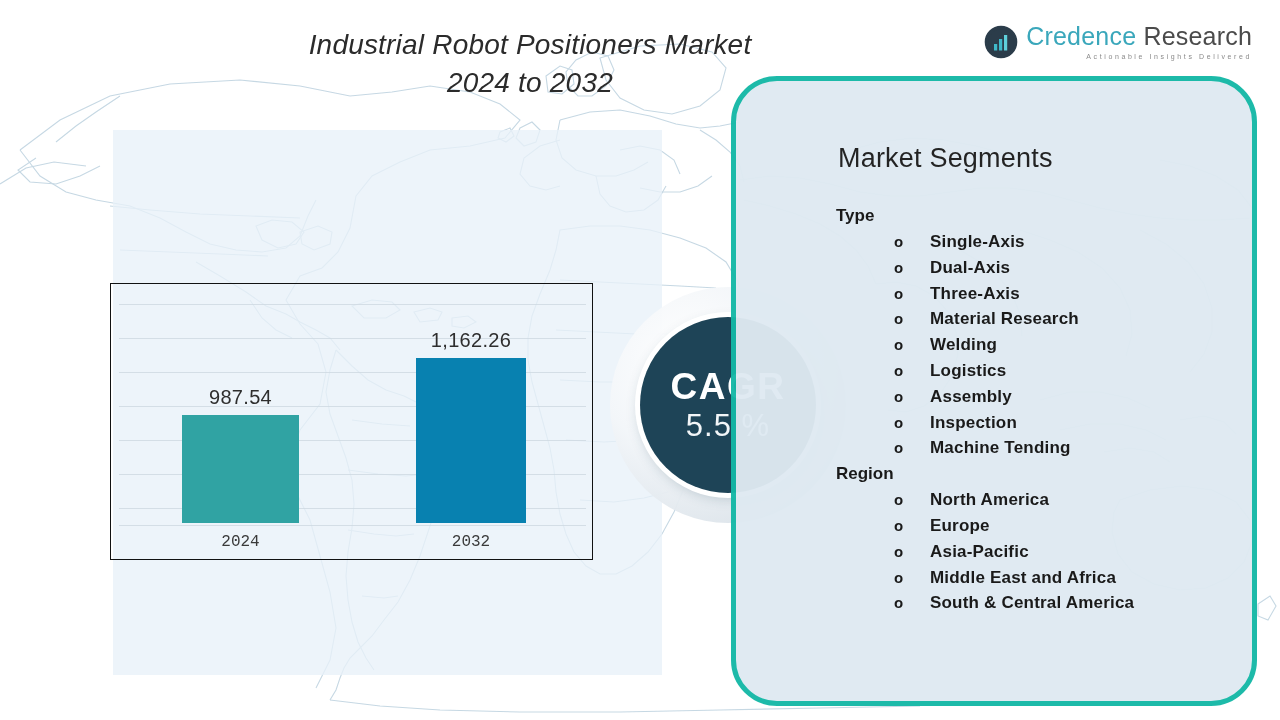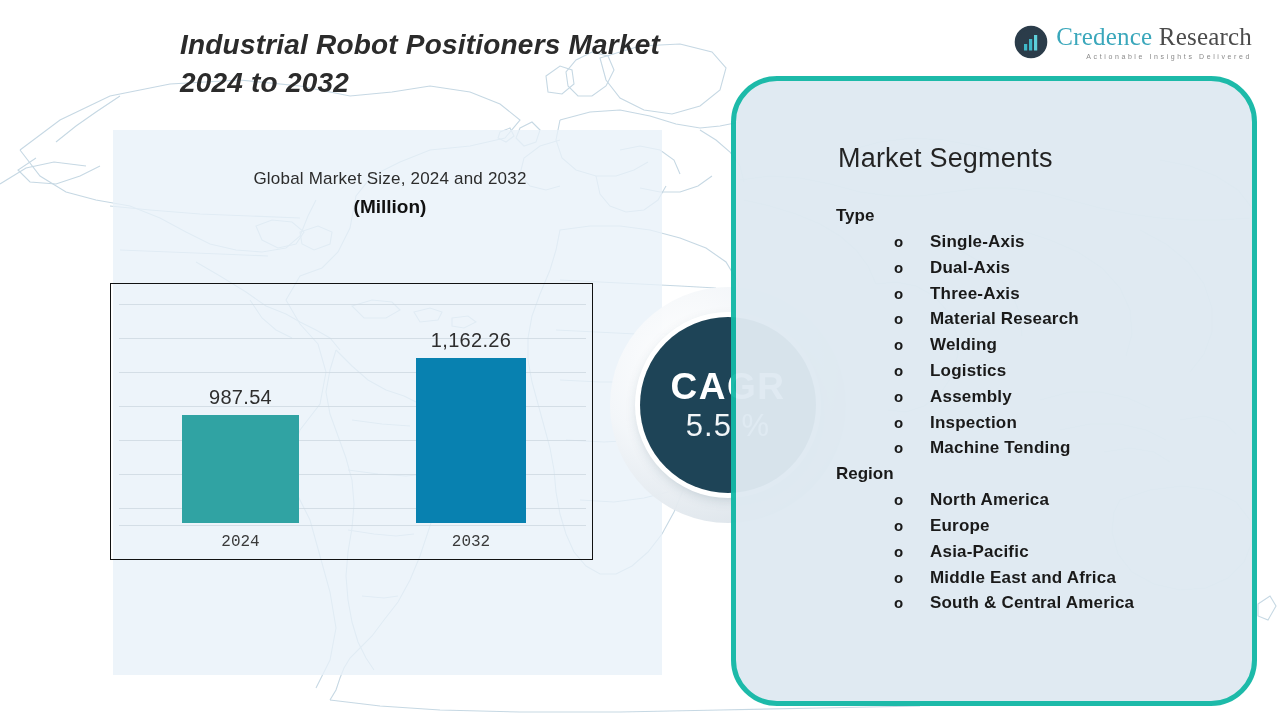--- a/index.html
+++ b/index.html
@@ -171,23 +171,24 @@
     line-height: 36px;
     margin-top: 1px;
   }
 
   
   #page-title {
     position: absolute;
     left: 180px;
     top: 26px;
     width: 700px;
+    text-align: center;
     z-index: 6;
     font-style: italic;
-    font-weight: bold;
+    font-weight: normal;
     color: #2b2b2b;
     font-size: 28px;
     line-height: 38px;
     letter-spacing: 0.2px;
   }
   #page-title .t-line { display: block; }
 
   
   #logo {
     position: absolute;
@@ -201,21 +202,20 @@
   #logo .logo-text {
     display: flex;
     flex-direction: column;
     line-height: 1;
   }
   #logo .logo-name {
     font-size: 25px;
     font-weight: 400;
     letter-spacing: 0.2px;
     white-space: nowrap;
-    font-family: Liberation Serif, serif;
   }
   #logo .logo-name .w1 { color: #3aa7bb; }
   #logo .logo-name .w2 { color: #4b4b4b; }
   #logo .logo-tag {
     font-size: 7px;
     color: #8a8a8a;
     letter-spacing: 2.6px;
     margin-top: 4px;
     white-space: nowrap;
     text-align: right;
@@ -379,24 +379,20 @@
     </svg>
     <span class="logo-text">
       <span class="logo-name">
         <span class="w1">Credence</span>
         <span class="w2">Research</span>
       </span>
       <span class="logo-tag">Actionable Insights Delivered</span>
     </span>
   </div>
 
-  <div id="chart-heading">
-    <div class="line1">Global Market Size,  2024 and 2032</div>
-    <div class="line2">(Million)</div>
-  </div>
 
   <div id="plot-frame">
     <div class="gridline" style="top:20px"></div>
     <div class="gridline" style="top:54px"></div>
     <div class="gridline" style="top:88px"></div>
     <div class="gridline" style="top:122px"></div>
     <div class="gridline" style="top:156px"></div>
     <div class="gridline" style="top:190px"></div>
     <div class="gridline" style="top:224px"></div>
     <div class="gridline" style="top:241px"></div>

